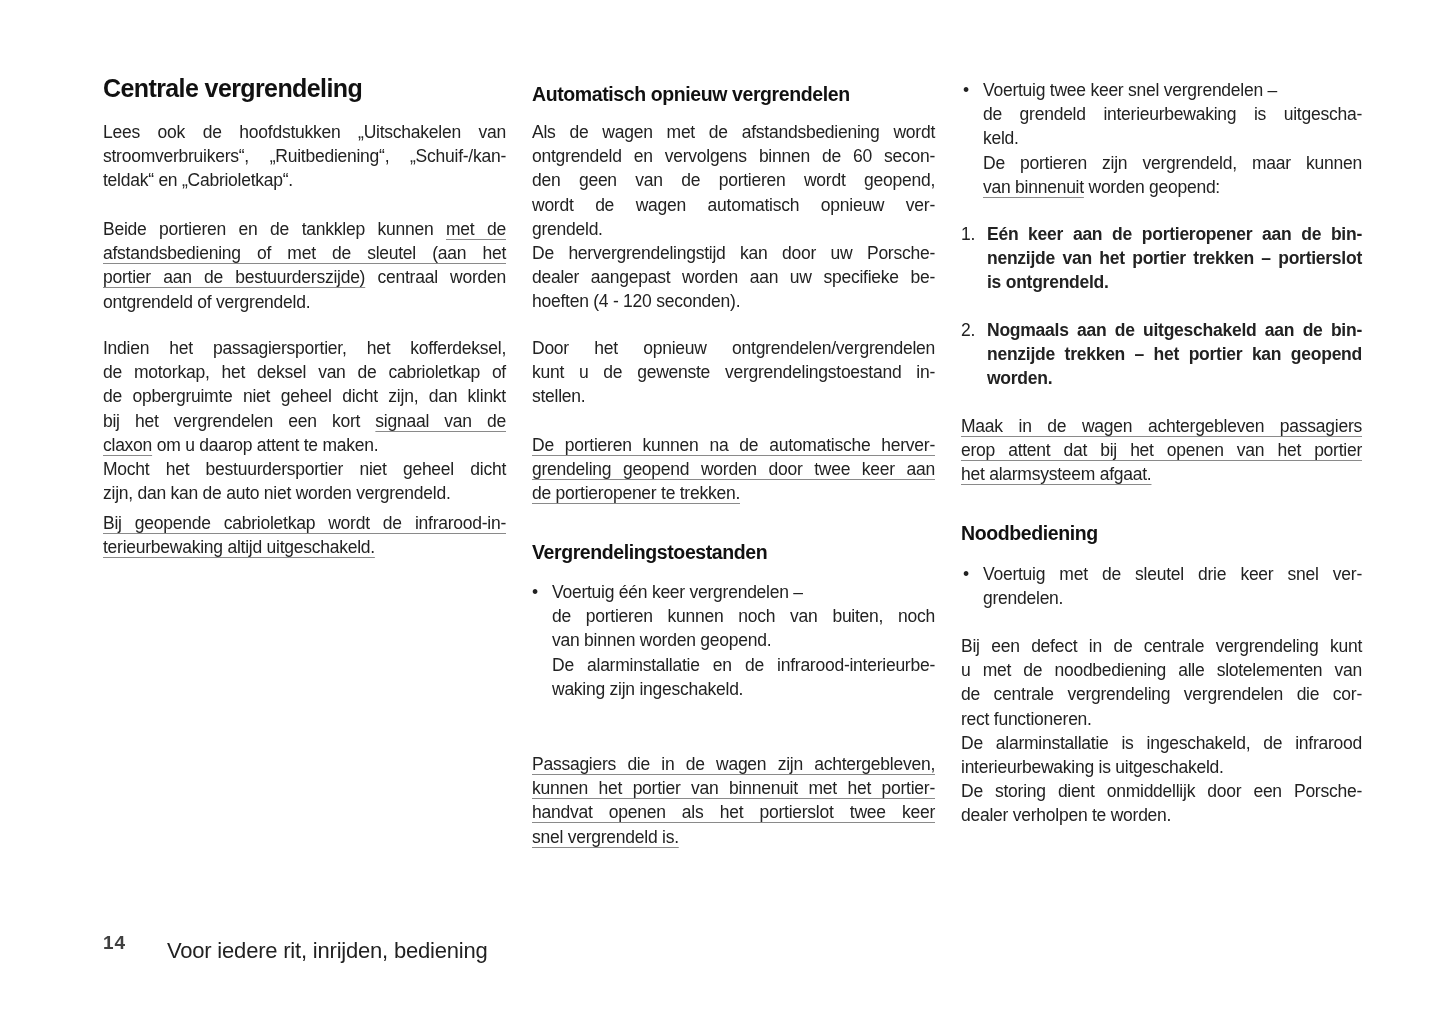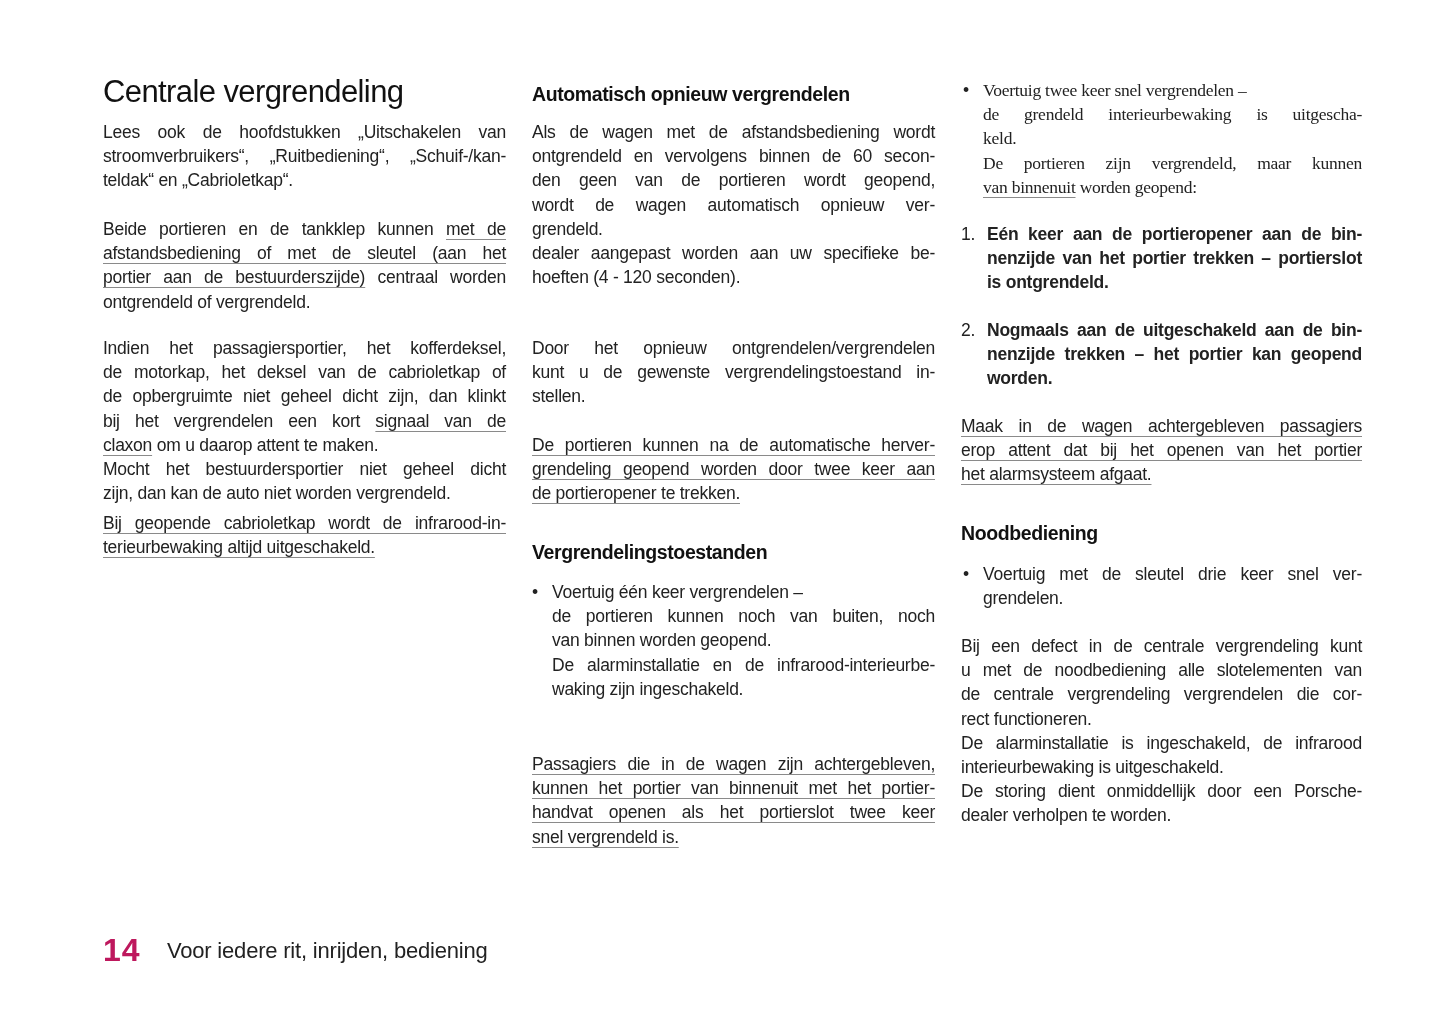--- a/index.html
+++ b/index.html
@@ -2,37 +2,37 @@
 <html><head>
   <meta charset="utf-8">
   <style>
     html, body { margin: 0; padding: 0; background: #ffffff; }
     body { width: 1445px; height: 1026px; position: relative; overflow: hidden;
            font-family: "Liberation Sans", sans-serif; color: #1f1f1f; }
     .col { position: absolute; top: 0; }
     .col-1 { left: 103px; width: 403px; }
     .col-2 { left: 532px; width: 403px; }
     .col-3 { left: 961px; width: 401px; }
-    .h1 { position: absolute; font-family: "Liberation Sans", sans-serif; font-weight: normal;
-          font-size: 31px; letter-spacing: -0.6px; color: #111; white-space: nowrap; }
+    .h1 { position: absolute; font-family: "Liberation Sans", sans-serif; font-weight: bold;
+          font-size: 25px; letter-spacing: -0.6px; color: #111; white-space: nowrap; }
     .h2 { position: absolute; font-weight: bold; font-size: 19.5px; letter-spacing: -0.4px;
           color: #111; white-space: nowrap; margin-top: 6px; }
     .para { position: absolute; left: 0; right: 0; font-size: 17.5px; line-height: 24.2px;
             letter-spacing: -0.25px; color: #222; }
     .line { display: block; white-space: nowrap; text-align: justify; text-align-last: justify;
             height: 24.2px; }
     .line.last { text-align-last: left; }
     .ul { text-decoration: underline; text-decoration-color: #8a8a8a; text-decoration-thickness: 1px;
           text-underline-offset: 4px; }
     .bullet { position: absolute; font-size: 17.5px; line-height: 24.2px; }
     .indent { padding-left: 20px; }
     .num { position: absolute; left: 0; font-size: 17.5px; line-height: 24.2px; }
     .numbody { padding-left: 26px; font-weight: bold; }
-    .footer-num { position: absolute; left: 103px; top: 932px; font-size: 32px; font-weight: bold;
-                  color: #be185d; letter-spacing: 1px; }
+    .footer-num { position: absolute; left: 103px; top: 932px; font-size: 19px; font-weight: bold;
+                  color: #404040; letter-spacing: 1px; }
     .footer-text { position: absolute; left: 167px; top: 938px; font-size: 22px; color: #222;
                    letter-spacing: -0.2px; }
   </style>
 </head>
 <body>
 
 <div class="col col-1">
   <div class="h1" style="top:74px;">Centrale vergrendeling</div>
 
   <div class="para" style="top:120px;">
@@ -66,20 +66,21 @@
 
 <div class="col col-2">
   <div class="h2" style="top:77px;">Automatisch opnieuw vergrendelen</div>
 
   <div class="para" style="top:120px;">
     <span class="line">Als de wagen met de afstandsbediening wordt</span>
     <span class="line">ontgrendeld en vervolgens binnen de 60 secon-</span>
     <span class="line">den geen van de portieren wordt geopend,</span>
     <span class="line">wordt de wagen automatisch opnieuw ver-</span>
     <span class="line last">grendeld.</span>
+    <span class="line">De hervergrendelingstijd kan door uw Porsche-</span>
     <span class="line">dealer aangepast worden aan uw specifieke be-</span>
     <span class="line last">hoeften (4 - 120 seconden).</span>
   </div>
 
   <div class="para" style="top:336px;">
     <span class="line">Door het opnieuw ontgrendelen/vergrendelen</span>
     <span class="line">kunt u de gewenste vergrendelingstoestand in-</span>
     <span class="line last">stellen.</span>
   </div>
 
@@ -106,21 +107,21 @@
     <span class="line"><span class="ul">Passagiers die in de wagen zijn achtergebleven,</span></span>
     <span class="line"><span class="ul">kunnen het portier van binnenuit met het portier-</span></span>
     <span class="line"><span class="ul">handvat openen als het portierslot twee keer</span></span>
     <span class="line last"><span class="ul">snel vergrendeld is.</span></span>
   </div>
 </div>
 
 <div class="col col-3">
   <div class="para" style="top:78px;">
     <span class="bullet" style="left:2px; top:0;">•</span>
-    <div class="indent" style="padding-left:22px;font-family:Liberation Serif, serif;">
+    <div class="indent" style="padding-left:22px;">
       <span class="line last">Voertuig twee keer snel vergrendelen –</span>
       <span class="line">de grendeld interieurbewaking is uitgescha-</span>
       <span class="line last">keld.</span>
       <span class="line">De portieren zijn vergrendeld, maar kunnen</span>
       <span class="line last"><span class="ul">van binnenuit</span><span> worden geopend:</span></span>
     </div>
   </div>
 
   <div class="para" style="top:222px;">
     <span class="num">1.</span>

